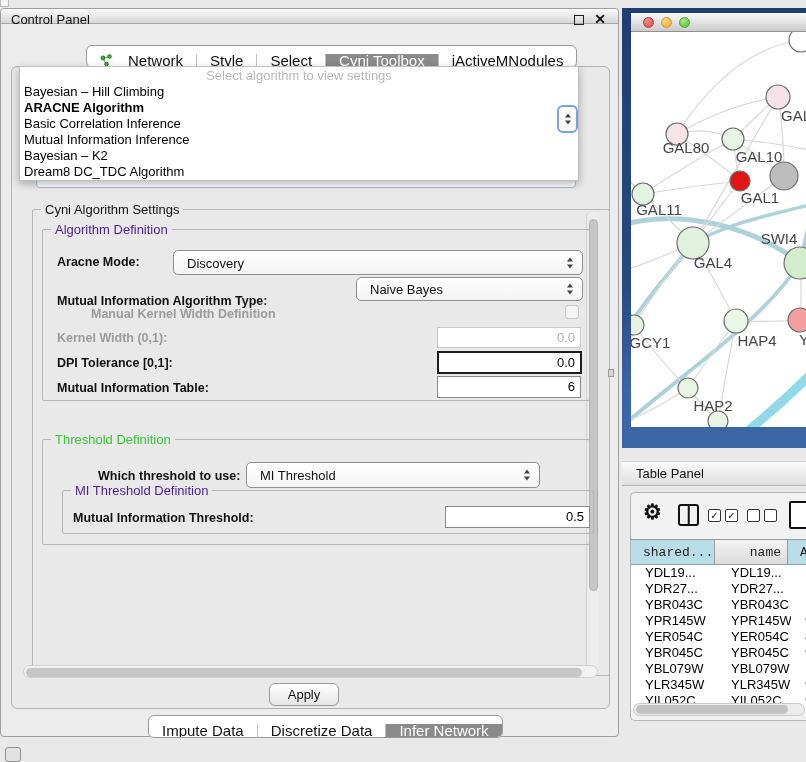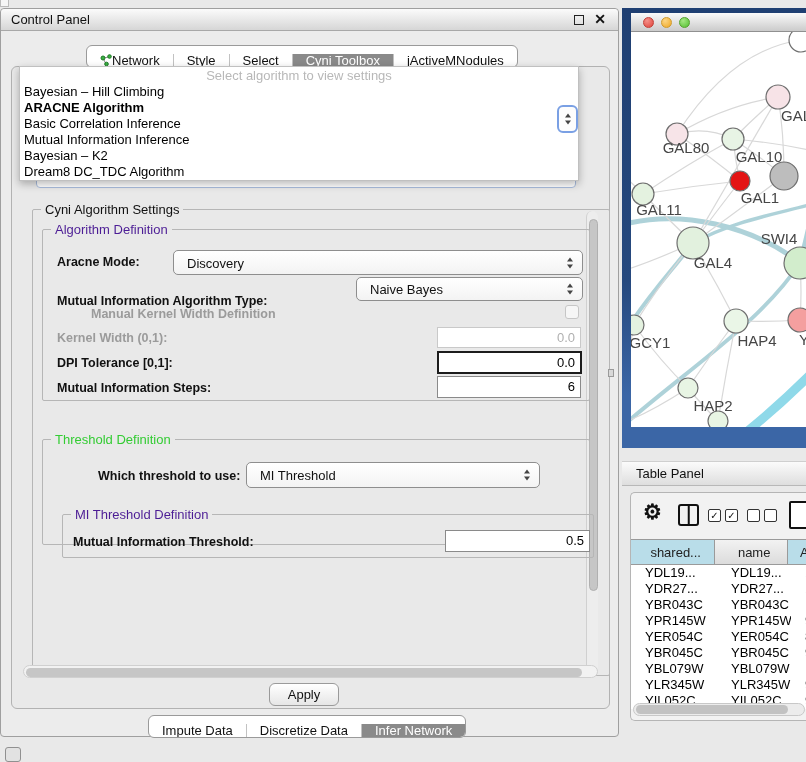--- a/index.html
+++ b/index.html
@@ -3,35 +3,35 @@
 <meta charset="utf-8">
 <style>
   * { margin:0; padding:0; box-sizing:border-box; }
   html,body { background:#e9e9e9; }
   body { font-family:"Liberation Sans", sans-serif; }
   .screen { position:relative; width:806px; height:762px; background:#e9e9e9; overflow:hidden; }
 
   
   .cp-window { position:absolute; left:0; top:8px; width:619px; height:729px;
     background:#ececec; border:1px solid #9f9f9f; border-radius:4px; }
-  .cp-titlebar { position:absolute; left:0; top:0; width:100%; height:22px;
+  .cp-titlebar { position:absolute; left:0; top:0; width:100%; height:15px;
     background:linear-gradient(#fbfbfb,#d6d6d6); border-bottom:1px solid #a8a8a8;
     border-radius:4px 4px 0 0;padding-left:10px; }
   .cp-title { position:absolute; left:10px; top:3px; font-size:13px; color:#111; }
   .icon-float { position:absolute; right:34px; top:6px; width:10px; height:10px;
     border:1.5px solid #222; background:transparent; }
   .icon-close { position:absolute; right:12px; top:2px; font-size:14px; font-weight:bold; color:#111; }
 
   .top-notch { position:absolute; left:0; top:0; width:9px; height:7px; background:#f6f6f6; border:1px solid #bbb; border-top:none; }
 
   
   .tabbar { position:absolute; display:flex; border:1px solid #9a9a9a; border-radius:6px;
     overflow:hidden; background:#fff; height:23px; }
-  .tabbar .tab { font-size:13px; line-height:21px; padding:0 13px; color:#111;
-    border-left:1px solid #c2c2c2; white-space:nowrap; display:flex; align-items:center; gap:0;margin-top:8px; }
+  .tabbar .tab { font-size:15px; line-height:21px; padding:0 13px; color:#111;
+    border-left:1px solid #c2c2c2; white-space:nowrap; display:flex; align-items:center; gap:16px;margin-top:8px; }
   .tabbar .tab:first-child { border-left:none; }
   .tabbar .tab.selected { background:#8a8a8a; color:#fff; }
   .top-tabs { left:85px; top:36px; }
   .bottom-tabs { left:147px; top:706px; }
 
   .cp-content { position:absolute; left:10px; top:57px; width:599px; height:643px;
     border:1px solid #b2b2b2; border-radius:6px; background:#e9e9e9; }
 
   
   .hidden-combo { position:absolute; left:35px; top:160px; width:540px; height:19px;
@@ -51,21 +51,21 @@
   
   .group { position:absolute; border:1px solid #b6b6b6; border-radius:2px;margin-left:11px; }
   .legend { position:absolute; top:-8px; left:8px; background:#e9e9e9; padding:0 4px;
     font-size:13px; color:#111; white-space:nowrap; }
   .legend.blue { color:#4c1d95; }
   .legend.green { color:#33cc33; }
 
   .settings-group { left:20px; top:200px; width:578px; height:467px; }
   .algdef-group { left:30px; top:220px; width:548px; height:172px; }
   .thresh-group { left:30px; top:430px; width:548px; height:106px; }
-  .midef-group  { left:8px;  top:74px;  width:532px; height:44px; }
+  .midef-group  { left:8px;  top:50px;  width:532px; height:44px; }
   .sources-group{ left:30px; top:551px; width:548px; height:109px; }
 
   .flabel { position:absolute; font-size:12.5px; font-weight:bold; color:#111; white-space:nowrap; }
   .flabel.disabled { color:#9b9b9b; }
 
   .combo { position:absolute; background:linear-gradient(#ffffff,#f3f3f3);
     border:1px solid #8e8e8e; border-radius:5px; font-size:13px; color:#111; }
   .combo .combo-val { position:absolute; left:13px; top:50%; transform:translateY(-50%); white-space:nowrap; }
   .combo-arrows { position:absolute; right:8px; top:50%; transform:translateY(-50%); width:7px; height:11px; }
   .combo-arrows::before, .combo-arrows::after { content:""; position:absolute; left:0;
@@ -131,21 +131,21 @@
     background:#f2f2f2; border:1px solid #b5b5b5; border-right:none; border-radius:5px 0 0 5px; overflow:hidden; }
   .tp-gear { position:absolute; left:12px; top:7px; font-size:21px; font-weight:bold; color:#111; }
   .tp-colicon { position:absolute; left:47px; top:11px; width:21px; height:22px; border:2.5px solid #111; border-radius:3px; }
   .tp-colicon::after { content:""; position:absolute; left:50%; top:0; width:2.5px; height:100%; background:#111; transform:translateX(-50%); }
   .tp-check { position:absolute; top:16px; width:13px; height:13px; border:1.5px solid #333; border-radius:2px;
     font-size:10px; line-height:11px; text-align:center; color:#111; background:#fff; }
   .tp-doc { position:absolute; left:158px; top:8px; width:26px; height:28px; border:2.5px solid #111; border-radius:2px; background:#fff; }
 
   .tp-header { position:absolute; left:0; top:46px; width:176px; height:26px; display:flex;
     border-top:1px solid #9a9a9a; border-bottom:1px solid #9a9a9a; }
-  .tp-th { font-size:13px; color:#222; text-align:center; padding:5px 6px 0 12px; border-right:1px solid #9a9a9a; overflow:hidden; }
+  .tp-th { font-size:13px; color:#222; text-align:right; padding:5px 6px 0 12px; border-right:1px solid #9a9a9a; overflow:hidden;font-family:Liberation Mono, monospace; }
   .tp-th.blue { background:#b9dde9; }
   .tp-th.gray { background:linear-gradient(#f2f2f2,#dcdcdc); }
   .c1 { width:86px; } .c2 { width:74px; } .c3 { width:16px; flex:1; }
 
   .tp-body { position:absolute; left:0; top:72px; width:176px; background:#fff; }
   .tp-row { display:flex; height:16px; }
   .tp-td { font-size:13px; color:#000; line-height:16px; padding-left:14px; overflow:hidden; white-space:nowrap; }
   .tp-hscroll { position:absolute; left:2px; top:210px; width:172px; height:13px;
     background:#ececec; border:1px solid #c8c8c8; border-radius:7px; }
   .tp-hthumb { position:absolute; left:2px; top:1px; width:152px; height:9px; background:#c2c2c2; border-radius:5px; }
@@ -227,21 +227,21 @@
 
       <span class="flabel disabled" style="left:0; top:77px;padding-left:48px;">Manual Kernel Width Definition</span>
       <span class="checkbox" style="left:522px; top:75px;"></span>
 
       <span class="flabel disabled" style="left:14px; top:101px;">Kernel Width (0,1):</span>
       <div class="field disabled" style="left:394px; top:97px; width:144px; height:21px; line-height:19px;">0.0</div>
 
       <span class="flabel" style="left:14px; top:126px;">DPI Tolerance [0,1]:</span>
       <div class="field strong" style="left:394px; top:121px; width:145px; height:23px; line-height:19px;">0.0</div>
 
-      <span class="flabel" style="left:14px; top:151px;">Mutual Information Steps:</span>
+      <span class="flabel" style="left:14px; top:151px;">Mutual Information Table:</span>
       <div class="field normal" style="left:394px; top:146px; width:144px; height:22px; line-height:20px;">6</div>
     </div>
 
 
     <div class="group thresh-group">
       <span class="legend green">Threshold Definition</span>
 
       <span class="flabel" style="left:55px; top:29px;">Which threshold to use:</span>
       <div class="combo" style="left:203px; top:22px; width:294px; height:26px;">
         <span class="combo-val">MI Threshold</span>

